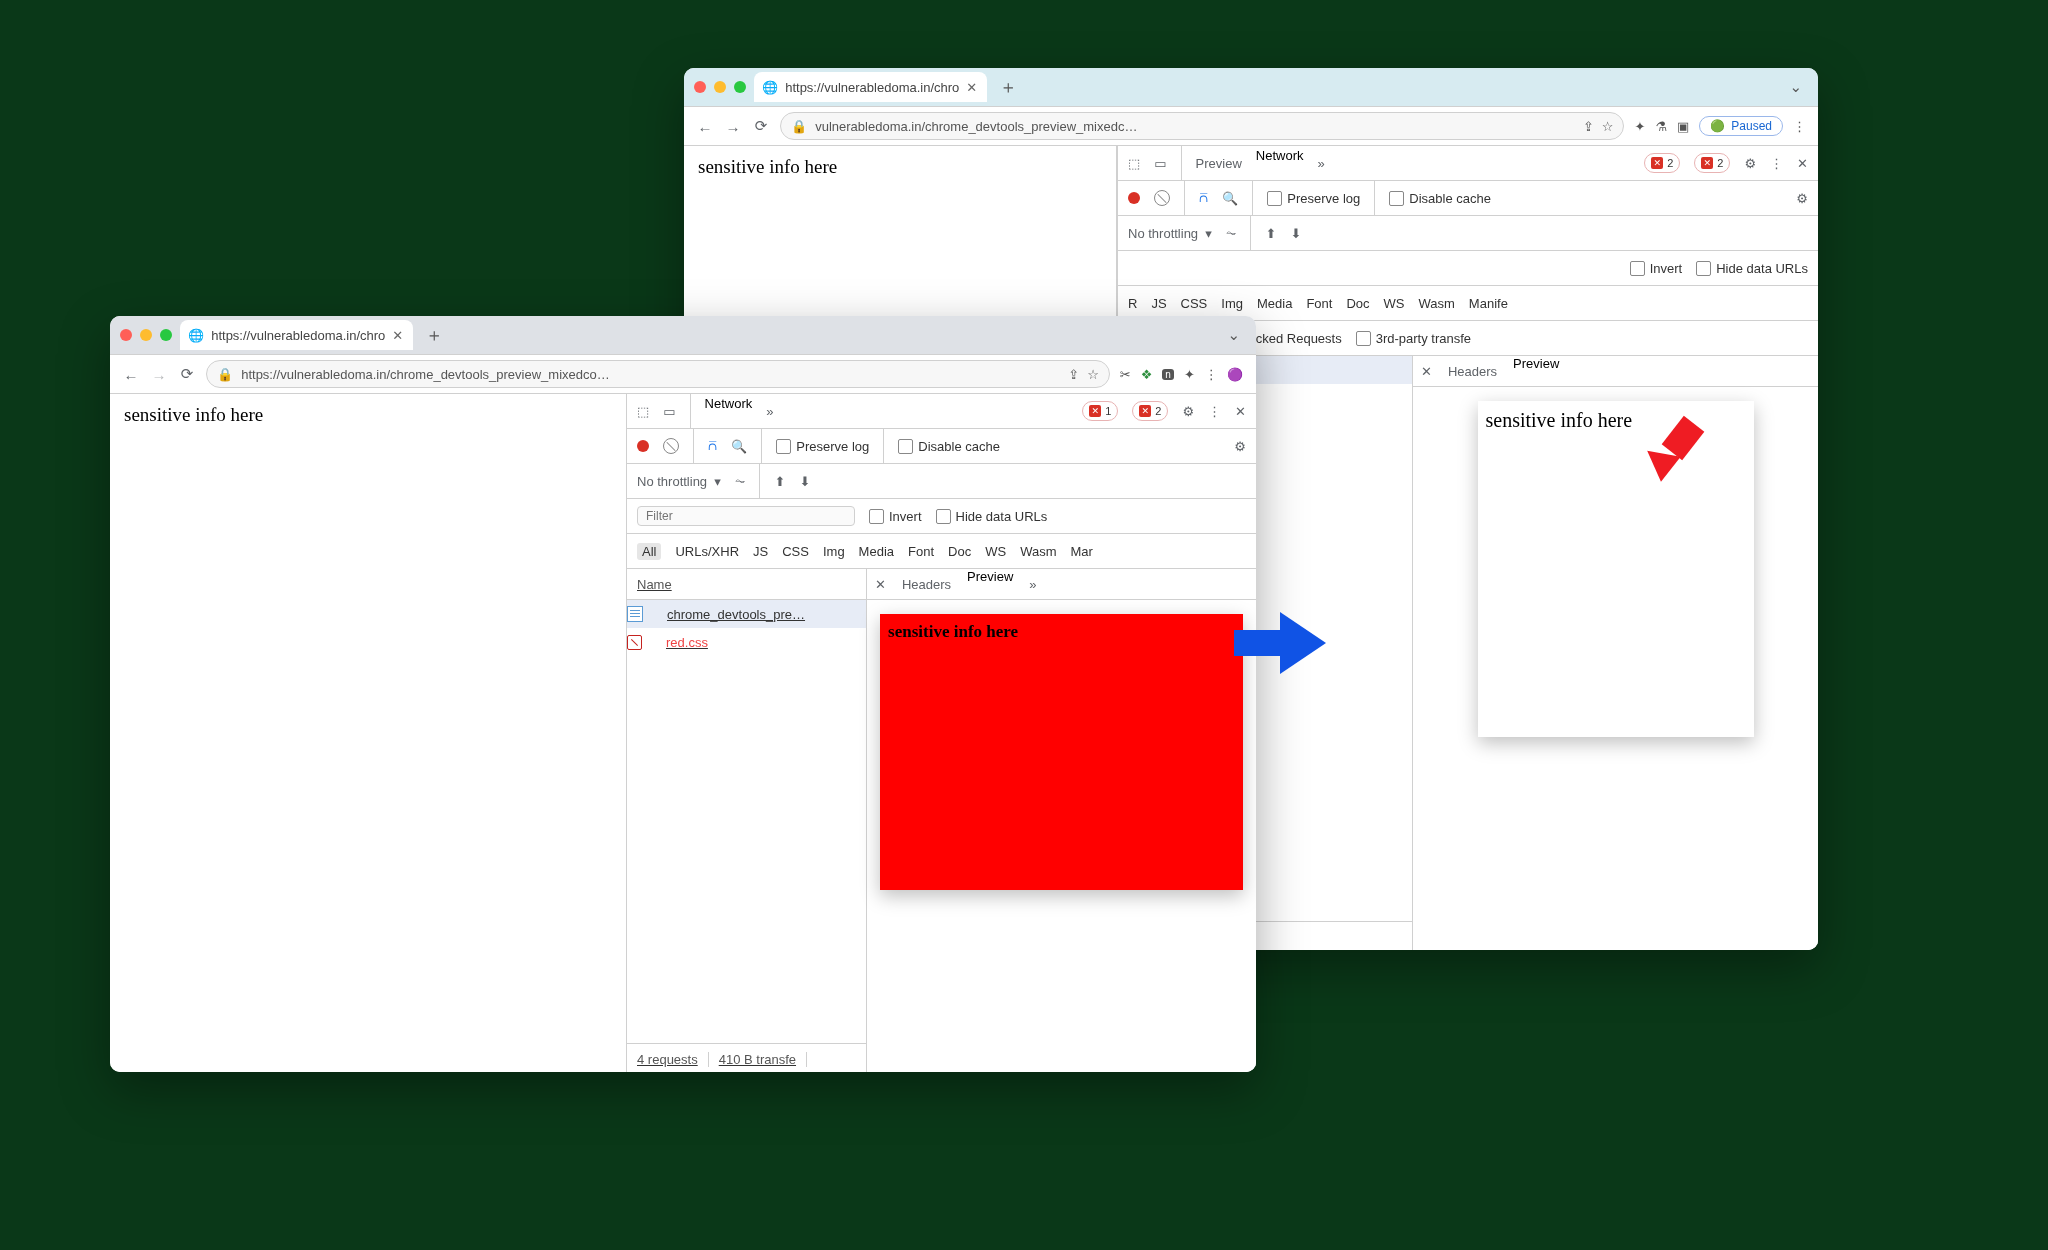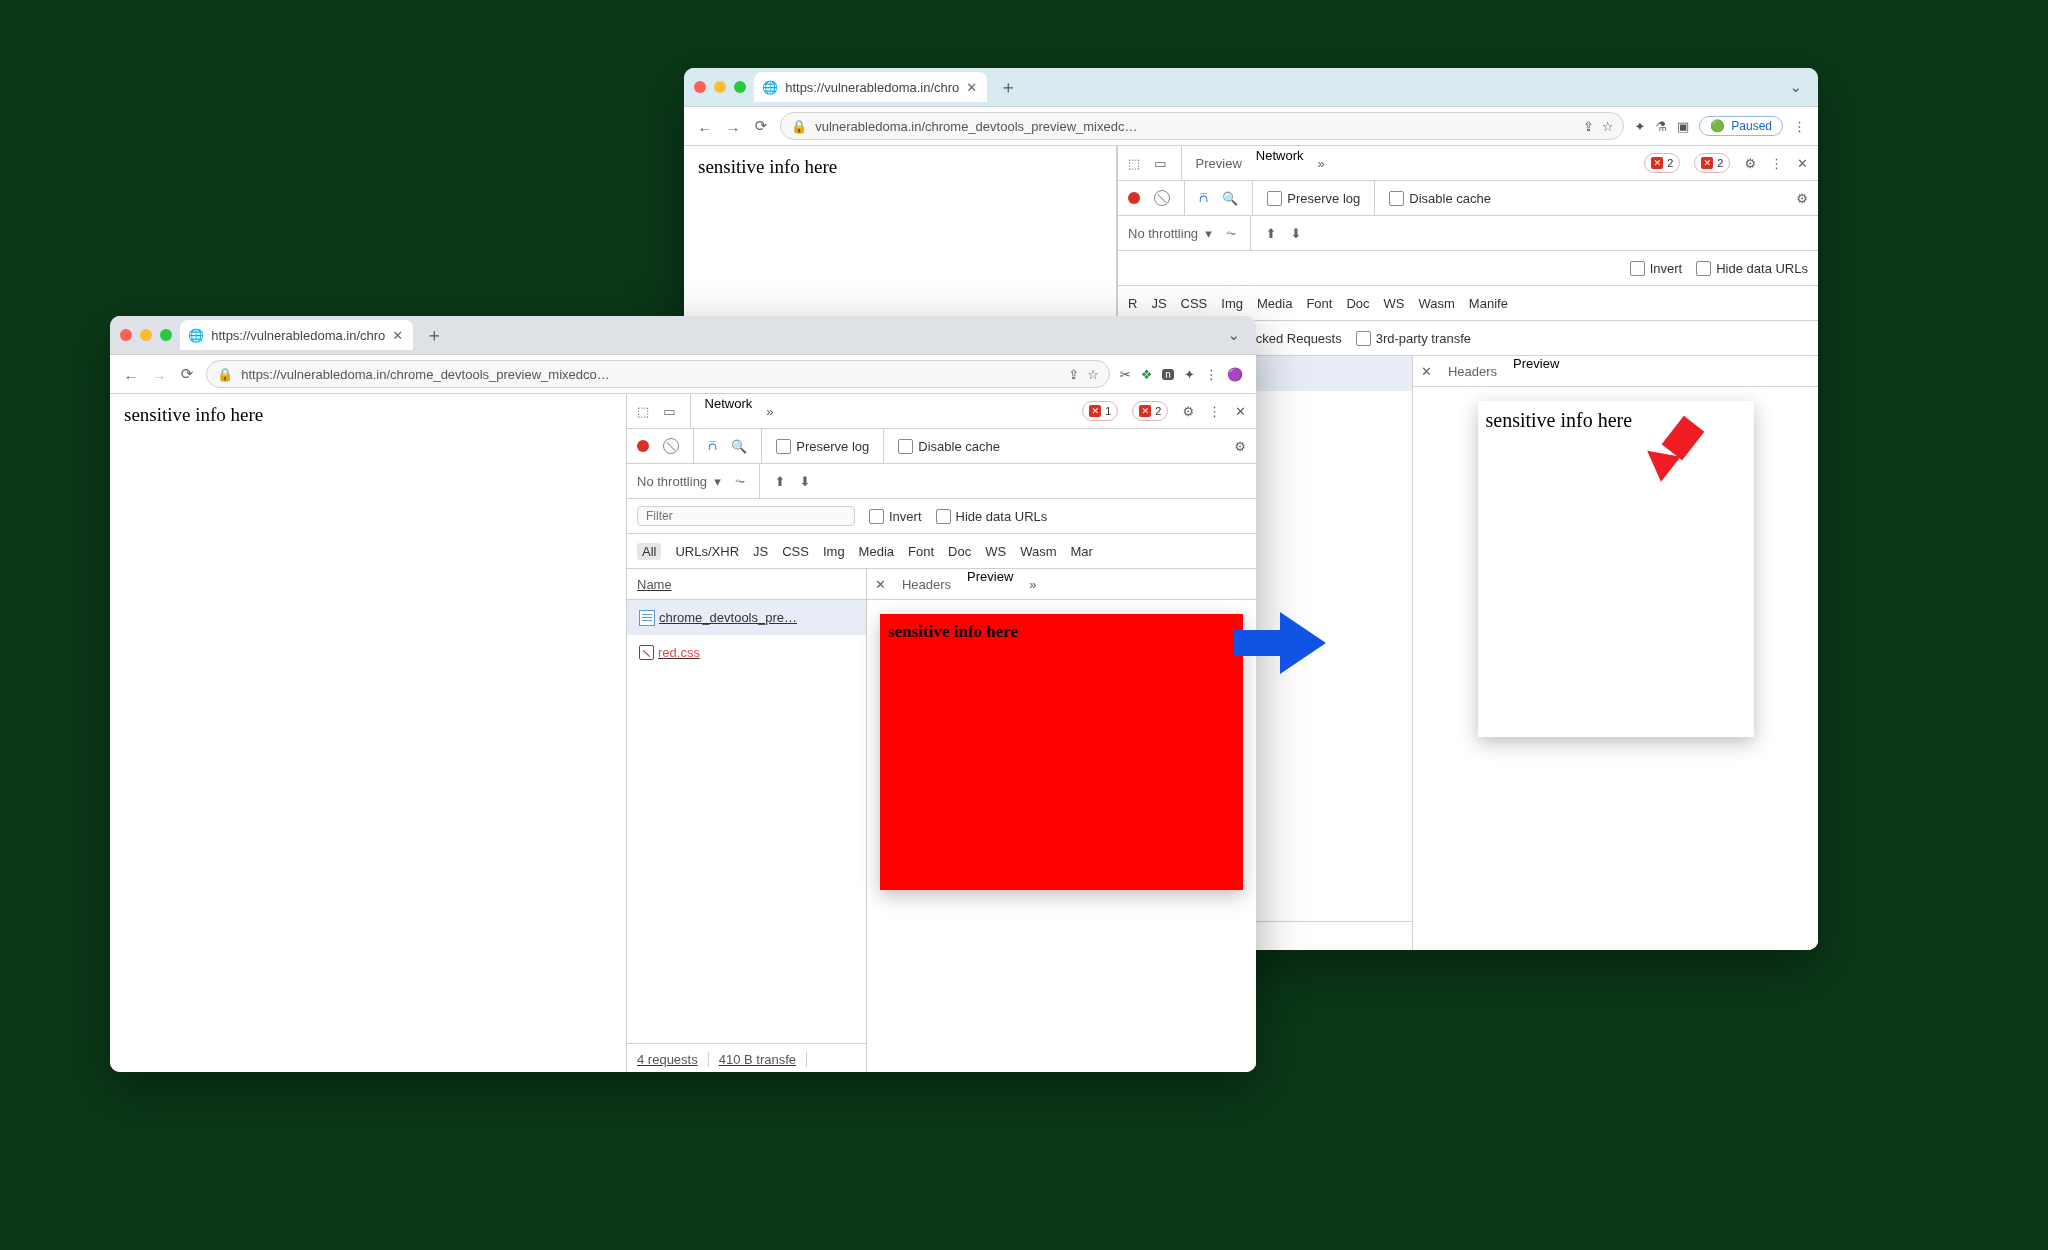--- a/index.html
+++ b/index.html
@@ -95,21 +95,21 @@
   .dt-filters .tok{color:#333;}
   .dt-filters .tok.sel{background:#e6e6e6;border-radius:3px;padding:1px 5px;}
 
   .content-split{display:flex;flex:1;min-height:0;}
   .page-area{background:#fff;padding:10px 14px;font-family:"Times New Roman",serif;font-size:19px;color:#000;}
 
   
   .net-cols{display:flex;flex:1;min-height:0;}
   .namecol{width:38%;border-right:1px solid var(--border);display:flex;flex-direction:column;text-decoration:underline;}
   .colhead{height:30px;border-bottom:1px solid var(--border);display:flex;align-items:center;padding:0 10px;color:#555;}
-  .rowitm{display:flex;align-items:center;gap:4px;height:35px;padding:0 12px;font-size:13px;}
+  .rowitm{display:flex;align-items:center;gap:24px;height:28px;padding:0 0;font-size:13px;}
   .rowitm.sel{background:#e7ecf6;}
   .rowitm.err{color:#ef4444;}
   .file-ico{width:14px;height:14px;border:1px solid #5b9bd5;position:relative;display:inline-block;background:#fff;}
   .file-ico::before{content:"";position:absolute;left:2px;right:2px;top:3px;border-top:1.5px solid #5b9bd5;box-shadow:0 3px 0 #5b9bd5,0 6px 0 #5b9bd5;}
   .err-ico{width:13px;height:13px;border:1.5px solid #c5221f;border-radius:2px;position:relative;display:inline-block;}
   .err-ico::after{content:"";position:absolute;left:2px;right:2px;top:50%;border-top:1.5px solid #c5221f;transform:rotate(45deg);}
   .statusbar{height:30px;border-top:1px solid var(--border);display:flex;align-items:center;color:#555;}
   .statusbar span{padding:0 10px;border-right:1px solid var(--border);}
 
   .prevpane{flex:1;display:flex;flex-direction:column;}

